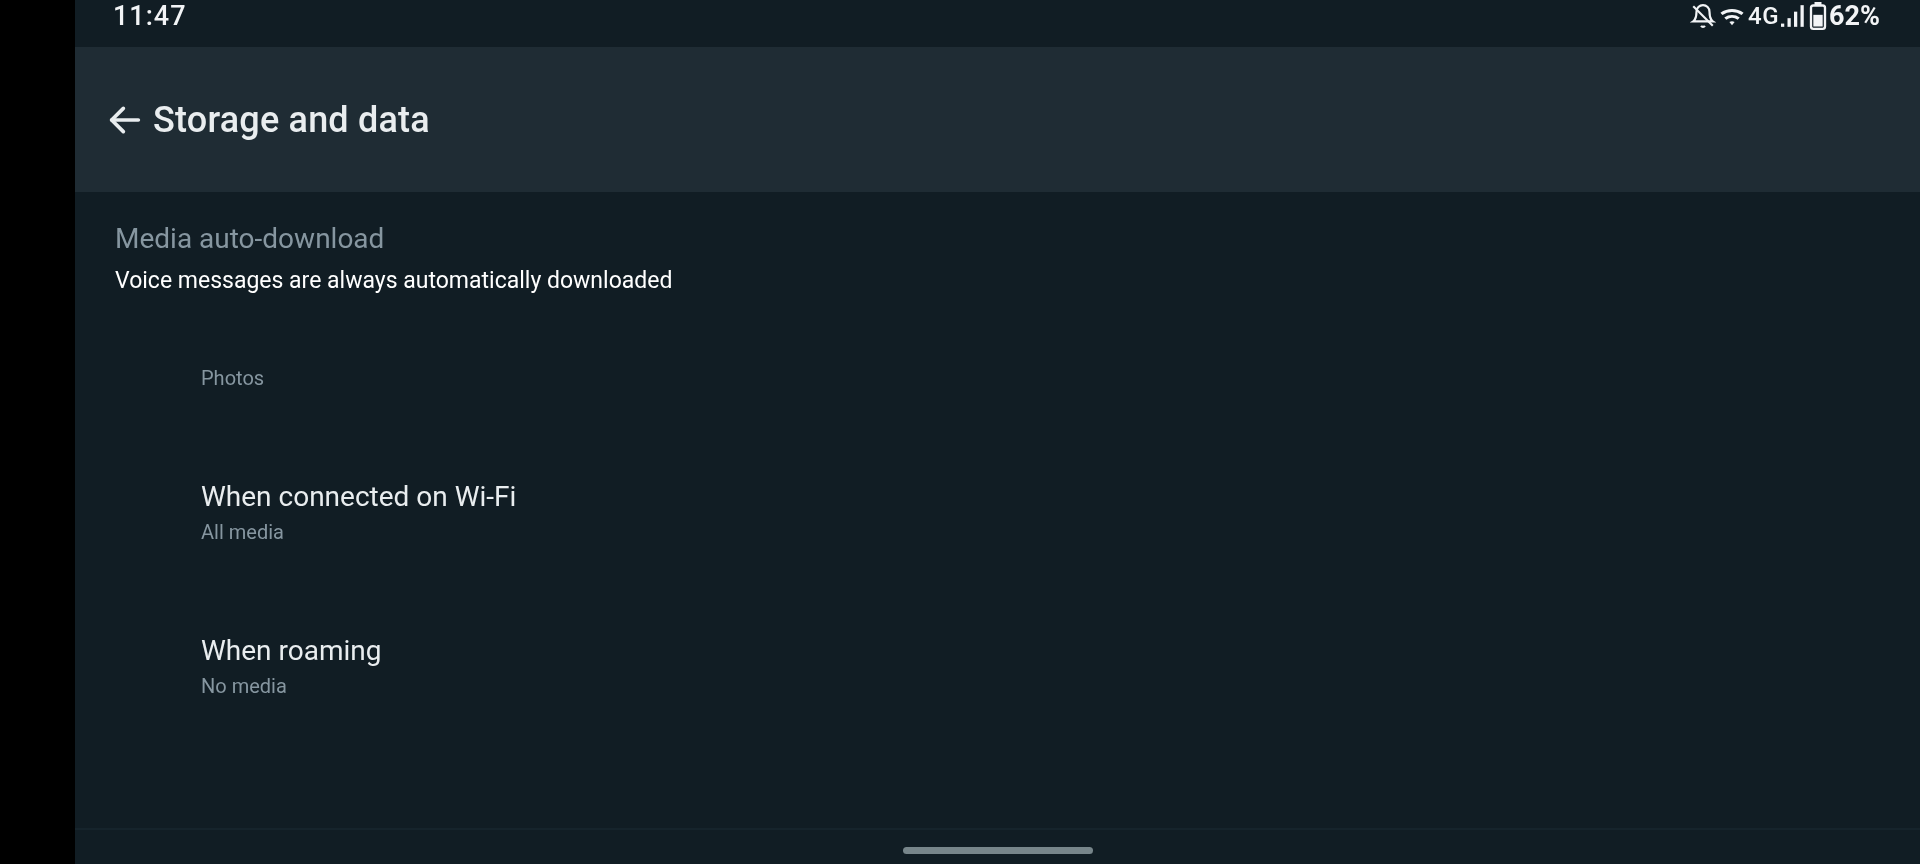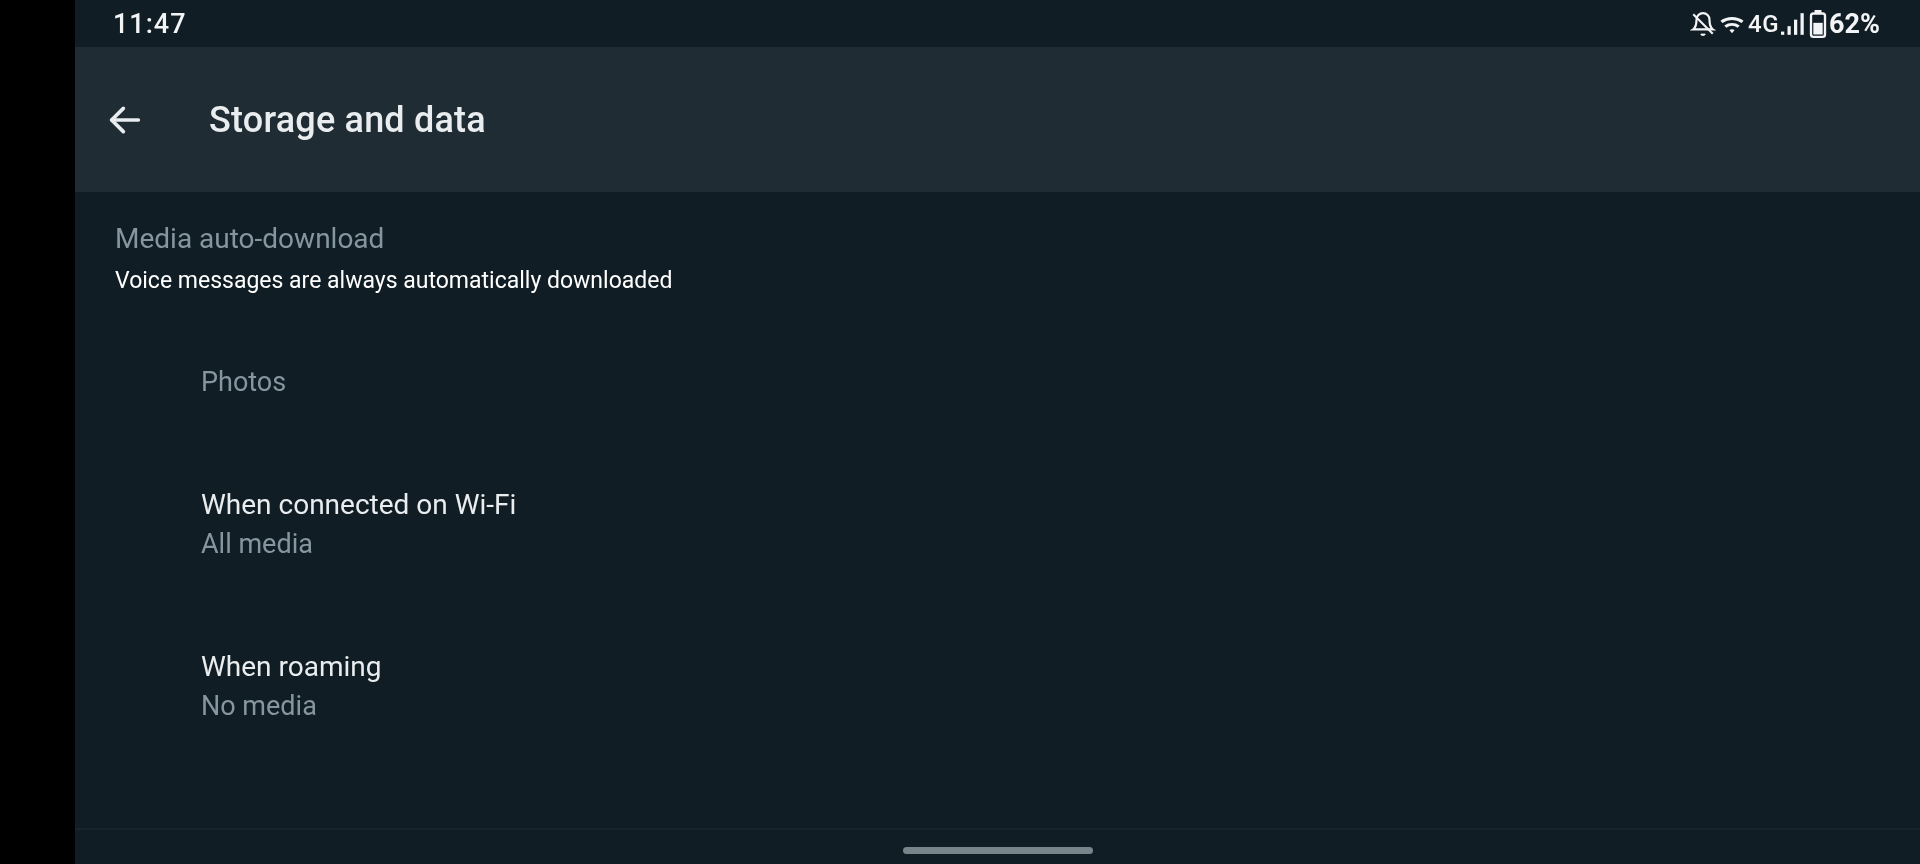--- a/index.html
+++ b/index.html
@@ -1,38 +1,38 @@
 <!DOCTYPE html>
 <html><head>
 <meta charset="utf-8">
 <style>
   html,body{margin:0;padding:0;width:1920px;height:864px;background:#000;overflow:hidden;font-family:Roboto,"Segoe UI",Arial,sans-serif;-webkit-font-smoothing:antialiased}
   .screen{position:absolute;left:75px;top:0;width:1845px;height:864px;background:#111d24}
   
-  .statusbar{height:47px;display:flex;align-items:center;justify-content:space-between;padding:0 40px 0 38px;box-sizing:border-box;color:#f2f4f6;font-weight:500}
+  .statusbar{height:47px;display:flex;align-items:flex-start;justify-content:space-between;padding:0 40px 0 38px;box-sizing:border-box;color:#f2f4f6;font-weight:500}
   .status-time{font-size:27px;letter-spacing:1px}
   .status-right{display:flex;align-items:center;gap:2px}
   .status-right svg{display:block}
   .status-net{font-size:24px;font-weight:500;letter-spacing:.5px}
   .status-batt{font-size:27px;font-weight:700}
   
-  .appbar{height:145px;background:#1f2c34;display:flex;align-items:center;gap:56px;padding-left:22px}
+  .appbar{height:145px;background:#1f2c34;display:flex;align-items:center;padding-left:22px}
   .back-btn{width:56px;height:56px;display:flex;align-items:center;justify-content:center;border-radius:50%;cursor:pointer}
   .back-btn svg{display:block}
   .appbar-title{font-size:36px;font-weight:500;color:#e9edef;letter-spacing:.2px}
   
   .content{background:#111d24}
   .section-header{padding:30px 60px 0 40px}
   .section-title{font-size:28px;color:#8696a0;font-weight:400;margin-bottom:12px}
   .section-sub{font-size:23px;color:#ffffff;font-weight:400}
   .list{padding-top:50px}
   .item{padding:22px 40px 22px 126px;cursor:pointer}
   .item:nth-child(n+2){margin-top:46px}
   .item-title{font-size:28px;color:#e9edef;font-weight:400;margin-bottom:7px}
-  .item-sub{font-size:27px;color:#8696a0;font-weight:400}
+  .item-sub{font-size:20px;color:#8696a0;font-weight:400}
   
   .nav-pill{position:absolute;left:50%;transform:translateX(-50%);bottom:10px;width:190px;height:7px;border-radius:4px;background:#77858a}
   
   .divider{position:absolute;left:0;right:0;bottom:34px;height:2px;background:#16242c}
 </style>
 </head>
 <body>
 
 <div class="screen">
 

